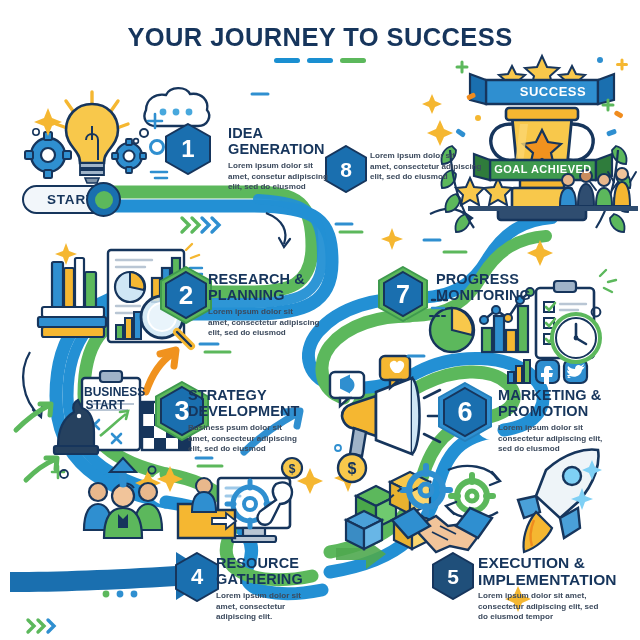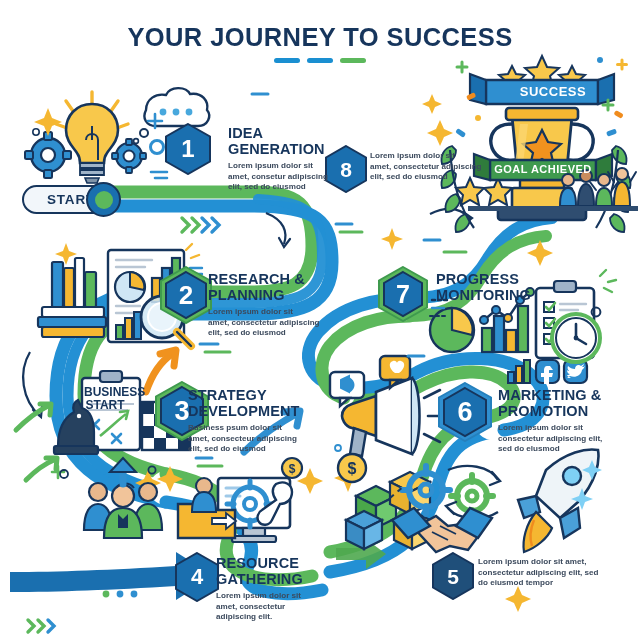--- a/index.html
+++ b/index.html
@@ -734,20 +734,22 @@
 
   <div class="step" style="left:216px; top:556px; width:120px;">
     <div class="stitle">RESOURCE
 GATHERING</div>
     <div class="sbody">Lorem ipsum dolor sit
 amet, consectetur
 adipiscing elit.</div>
   </div>
 
   <div class="step wide" style="left:478px; top:554px; width:160px;">
+    <div class="stitle">EXECUTION &amp;
+IMPLEMENTATION</div>
     <div class="sbody">Lorem ipsum dolor sit amet,
 consectetur adipiscing elit, sed
 do eiusmod tempor</div>
   </div>
 
   <div class="step" style="left:498px; top:388px; width:134px;">
     <div class="stitle">MARKETING &amp;
 PROMOTION</div>
     <div class="sbody">Lorem ipsum dolor sit
 consectetur adipiscing elit,

